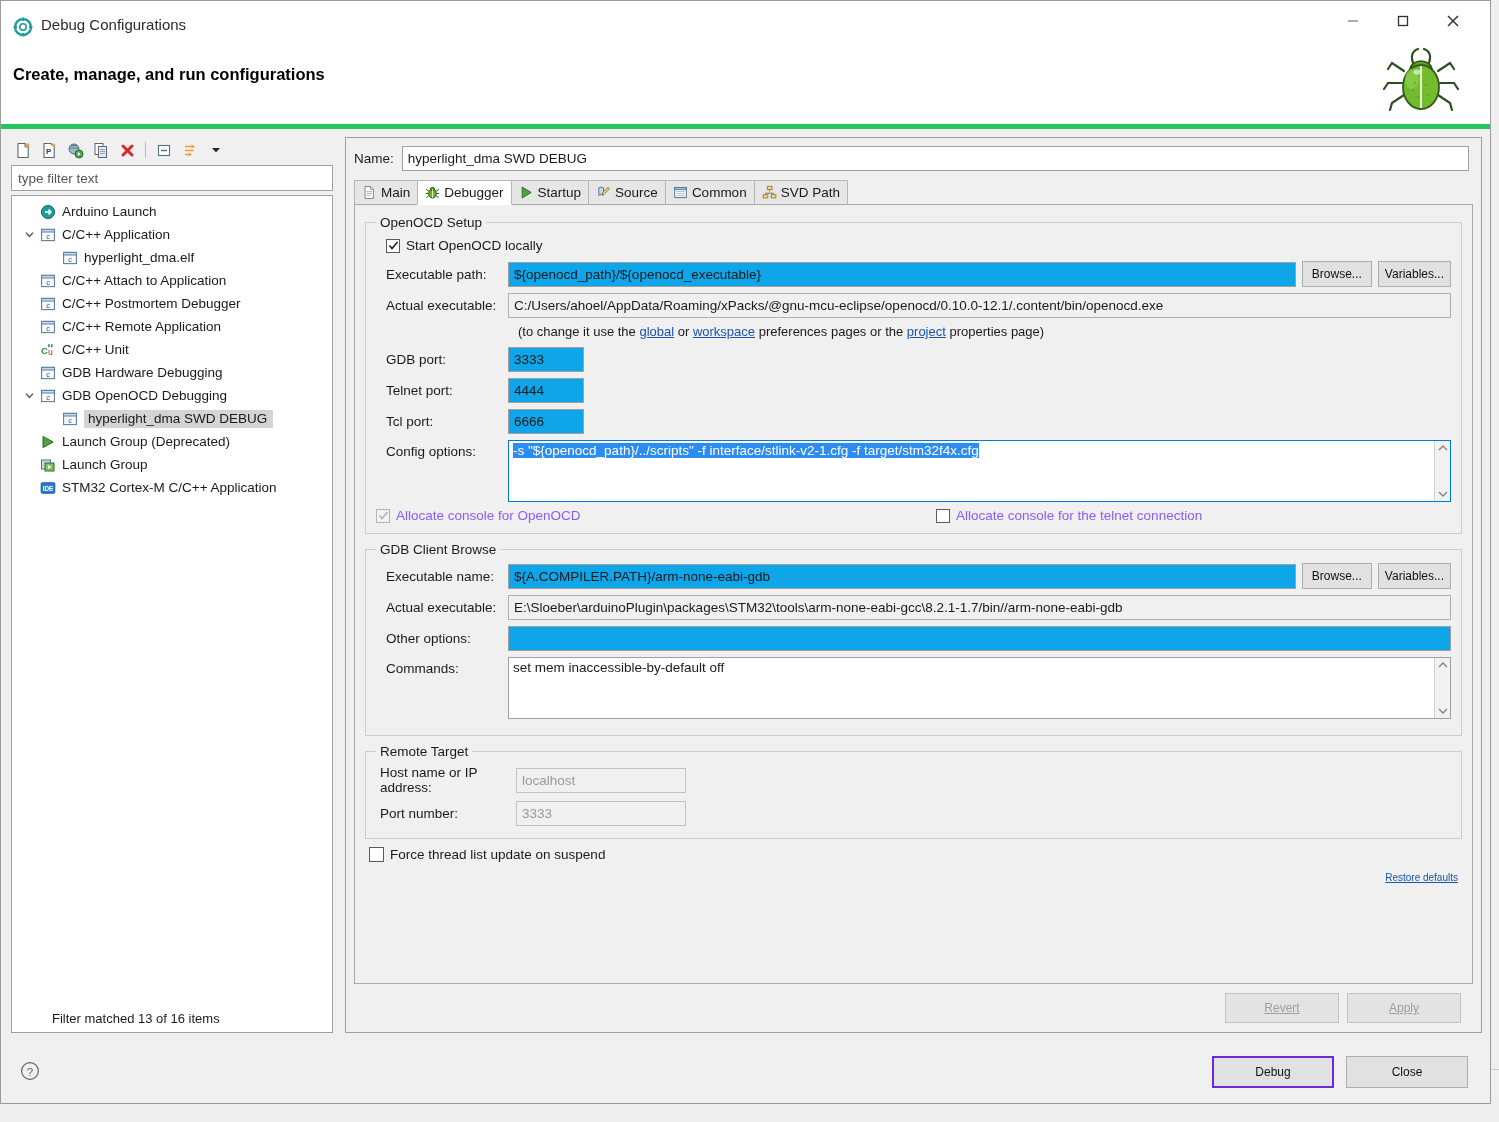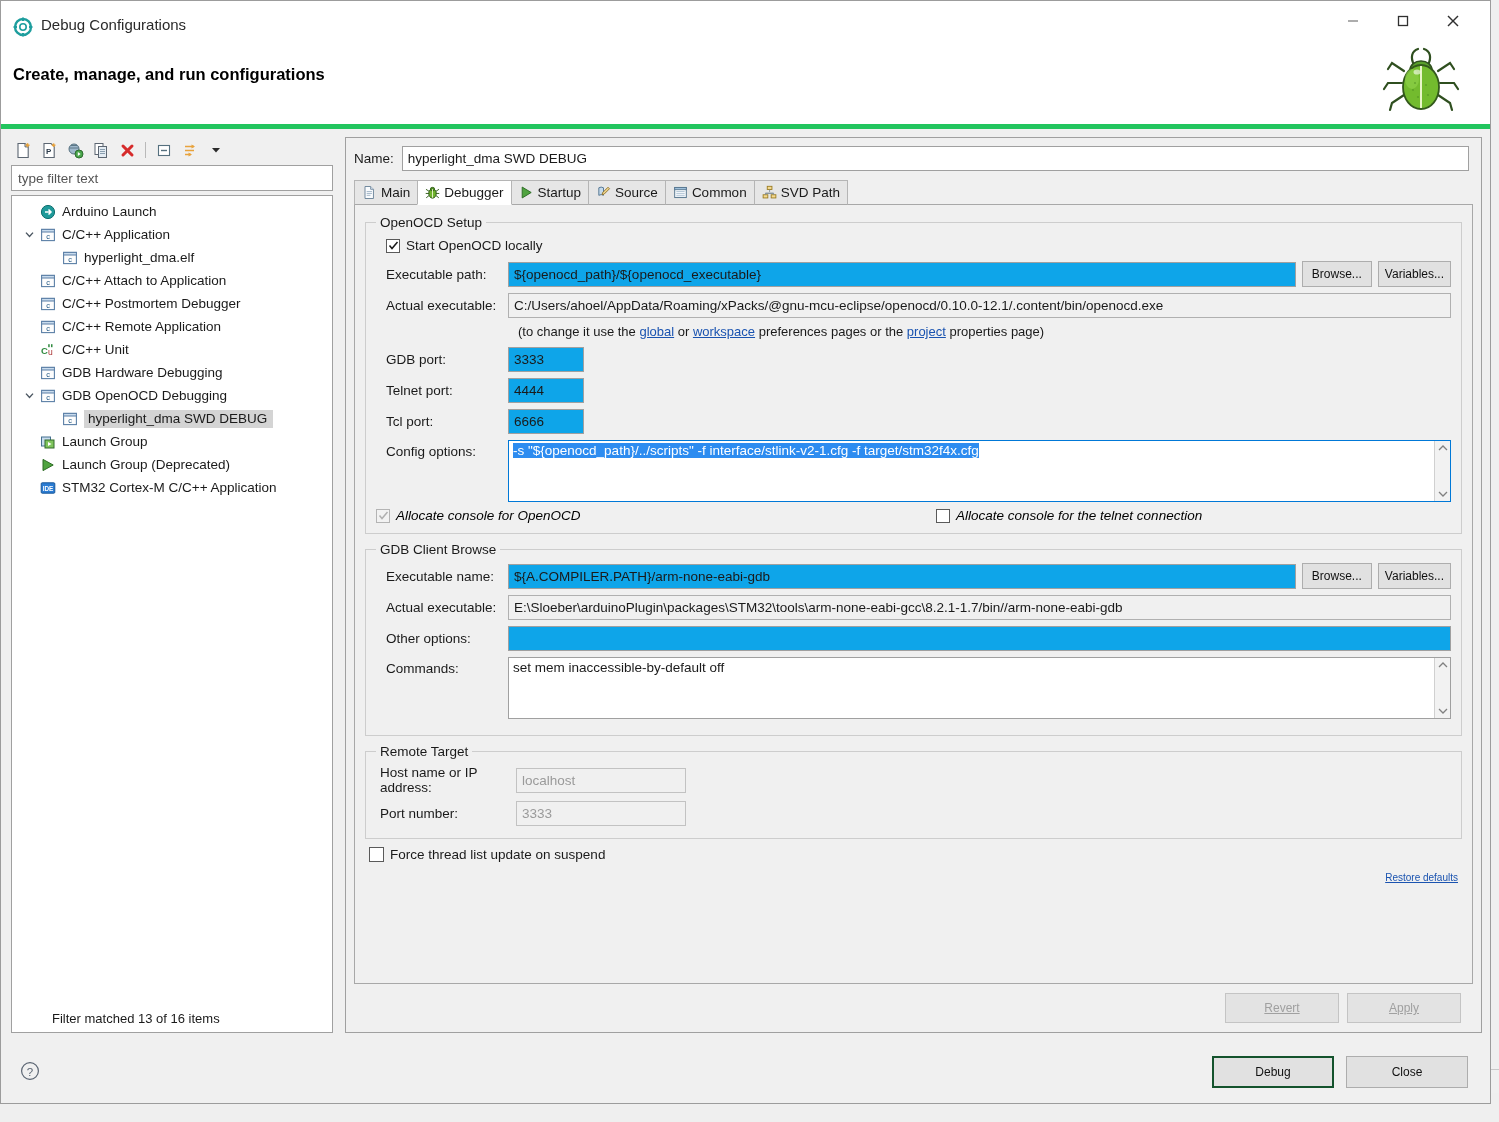--- a/index.html
+++ b/index.html
@@ -189,30 +189,30 @@
   .field.small { flex: 0 0 auto; width: 76px; }
   .field.medium { flex: 0 0 auto; width: 170px; }
 
   .btn {
     height: 26px; min-width: 70px; padding: 0 6px;
     border: 1px solid #adadad; background: #e1e1e1; font-size: 12px;
     display: flex; align-items: center; justify-content: center;
     margin-left: 6px; color: #111;
   }
   .btn.disabled { color: #a0a0a0; border-color: #c4c4c4; background: #e3e3e3; }
-  .btn.default { border: 2px solid #14532d; background: #e1e1e1; }
+  .btn.default { border: 2px solid #6d28d9; background: #e1e1e1; }
 
   .cbrow { display: flex; align-items: center; gap: 6px; margin: 2px 0 8px 10px; }
   .cbox {
     width: 14px; height: 14px; border: 1px solid #5a5a5a; background: #fff;
     display: flex; align-items: center; justify-content: center; flex: 0 0 auto;
   }
   .cbox.disabled { border-color: #b4b4b4; background: #f2f2f2; }
   .cblabel { font-size: 13.5px; }
-  .cblabel.dim { color: #000000; font-style: italic; }
+  .cblabel.dim { color: #8b5cf6; }
 
   .hint { font-size: 13px; margin: 0 0 8px 142px; color: #1a1a1a; }
   .lnk { color: #1a53b0; text-decoration: underline; }
 
   .ta-wrap {
     flex: 1 1 auto; display: flex; border: 1px solid #a0a0a0;
     background: #fff; height: 62px;
   }
   .ta-wrap.focused { border-color: #0078d7; }
   .ta-body {
@@ -520,35 +520,35 @@
                   <rect x="1.6" y="2.4" width="12.8" height="2.6" fill="#c9dcee" stroke="#5b7fa6" stroke-width="1"></rect>
                   <text x="8" y="12" font-size="7.4" font-family="Liberation Sans" fill="#18507f" text-anchor="middle">c</text>
                 </svg>
               </span>
               <span class="tlabel">hyperlight_dma SWD DEBUG</span>
             </div>
             <div class="tnode" style="padding-left: 8px;">
               <span class="twisty"></span>
               <span class="ticon">
                 <svg width="16" height="16" viewBox="0 0 16 16">
+                  <path d="M3 2.4 L13.2 8 L3 13.6 z" fill="#4fa33f" stroke="#2c6b24" stroke-width="1"></path>
+                </svg>
+              </span>
+              <span class="tlabel">Launch Group (Deprecated)</span>
+            </div>
+            <div class="tnode" style="padding-left: 8px;">
+              <span class="twisty"></span>
+              <span class="ticon">
+                <svg width="16" height="16" viewBox="0 0 16 16">
                   <rect x="1.5" y="3" width="9" height="9" fill="#c9dcee" stroke="#45708f" stroke-width="1"></rect>
                   <rect x="5" y="6" width="9" height="8" fill="#7fc45c" stroke="#326b2c" stroke-width="1"></rect>
                   <path d="M8 8 l3.5 2 l-3.5 2 z" fill="#fff"></path>
                 </svg>
               </span>
               <span class="tlabel">Launch Group</span>
-            </div>
-            <div class="tnode" style="padding-left: 8px;">
-              <span class="twisty"></span>
-              <span class="ticon">
-                <svg width="16" height="16" viewBox="0 0 16 16">
-                  <path d="M3 2.4 L13.2 8 L3 13.6 z" fill="#4fa33f" stroke="#2c6b24" stroke-width="1"></path>
-                </svg>
-              </span>
-              <span class="tlabel">Launch Group (Deprecated)</span>
             </div>
             <div class="tnode" style="padding-left: 8px;">
               <span class="twisty"></span>
               <span class="ticon">
                 <svg width="16" height="16" viewBox="0 0 16 16">
                   <rect x="1.2" y="2.8" width="13.6" height="10.4" rx="1" fill="#2b7cd3" stroke="#1a5799" stroke-width="1"></rect>
                   <text x="8" y="11.4" font-size="6.4" font-weight="bold" font-family="Liberation Sans" fill="#fff" text-anchor="middle">IDE</text>
                 </svg>
               </span>
               <span class="tlabel">STM32 Cortex-M C/C++ Application</span>

